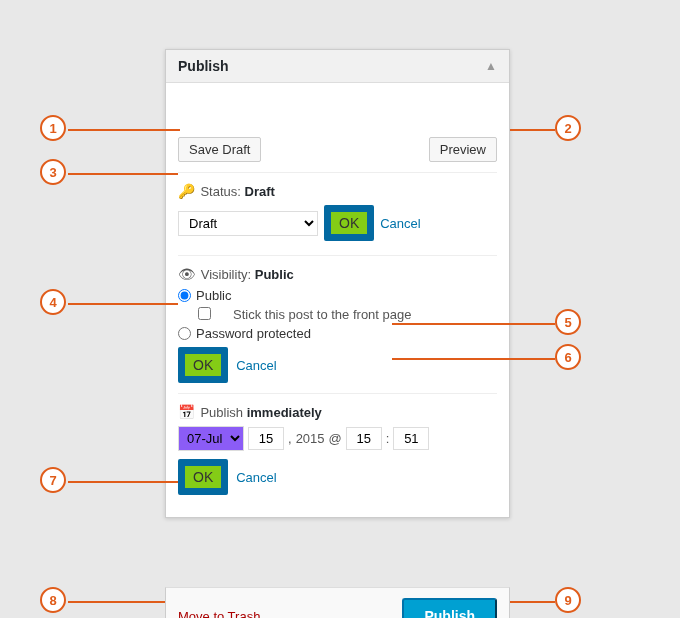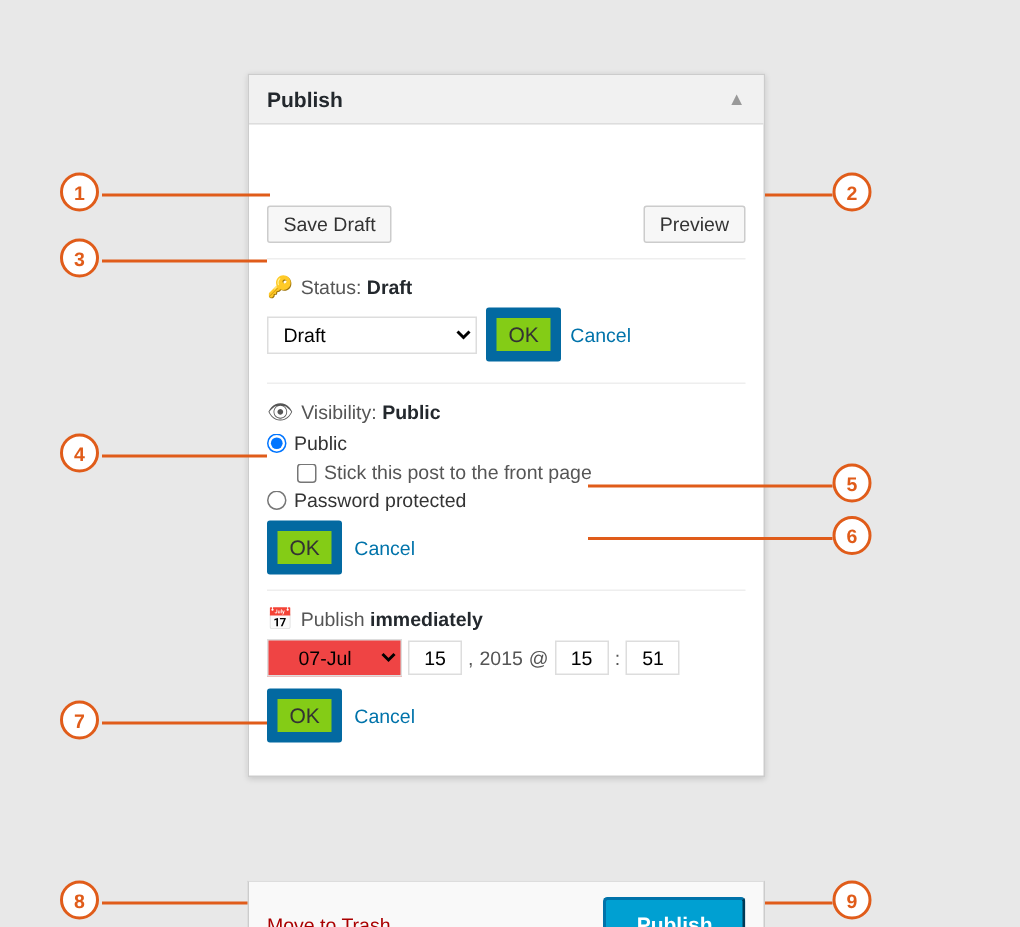--- a/index.html
+++ b/index.html
@@ -147,40 +147,40 @@
     .visibility-option {
       display: flex;
       align-items: center;
       gap: 5px;
       margin-bottom: 4px;
       font-size: 13px;
     }
 
     .checkbox-option {
       display: flex;
-      align-items: flex-end;
-      gap: 5px;
+      align-items: flex-start;
+      gap: 22px;
       margin-left: 20px;
       margin-bottom: 4px;
       font-size: 13px;
       color: #555;
     }
 
     .datetime-row {
       display: flex;
       align-items: center;
       gap: 4px;
       margin-bottom: 8px;
     }
 
     select.date-select {
-      padding: 3px 16px;
+      padding: 3px 4px;
       border: 1px solid #ddd;
       font-size: 13px;
-      background: #ef4444;
+      background: #8b5cf6;
     }
 
     .date-input {
       width: 36px;
       padding: 3px 4px;
       border: 1px solid #ddd;
       font-size: 13px;
       text-align: center;
     }
 

